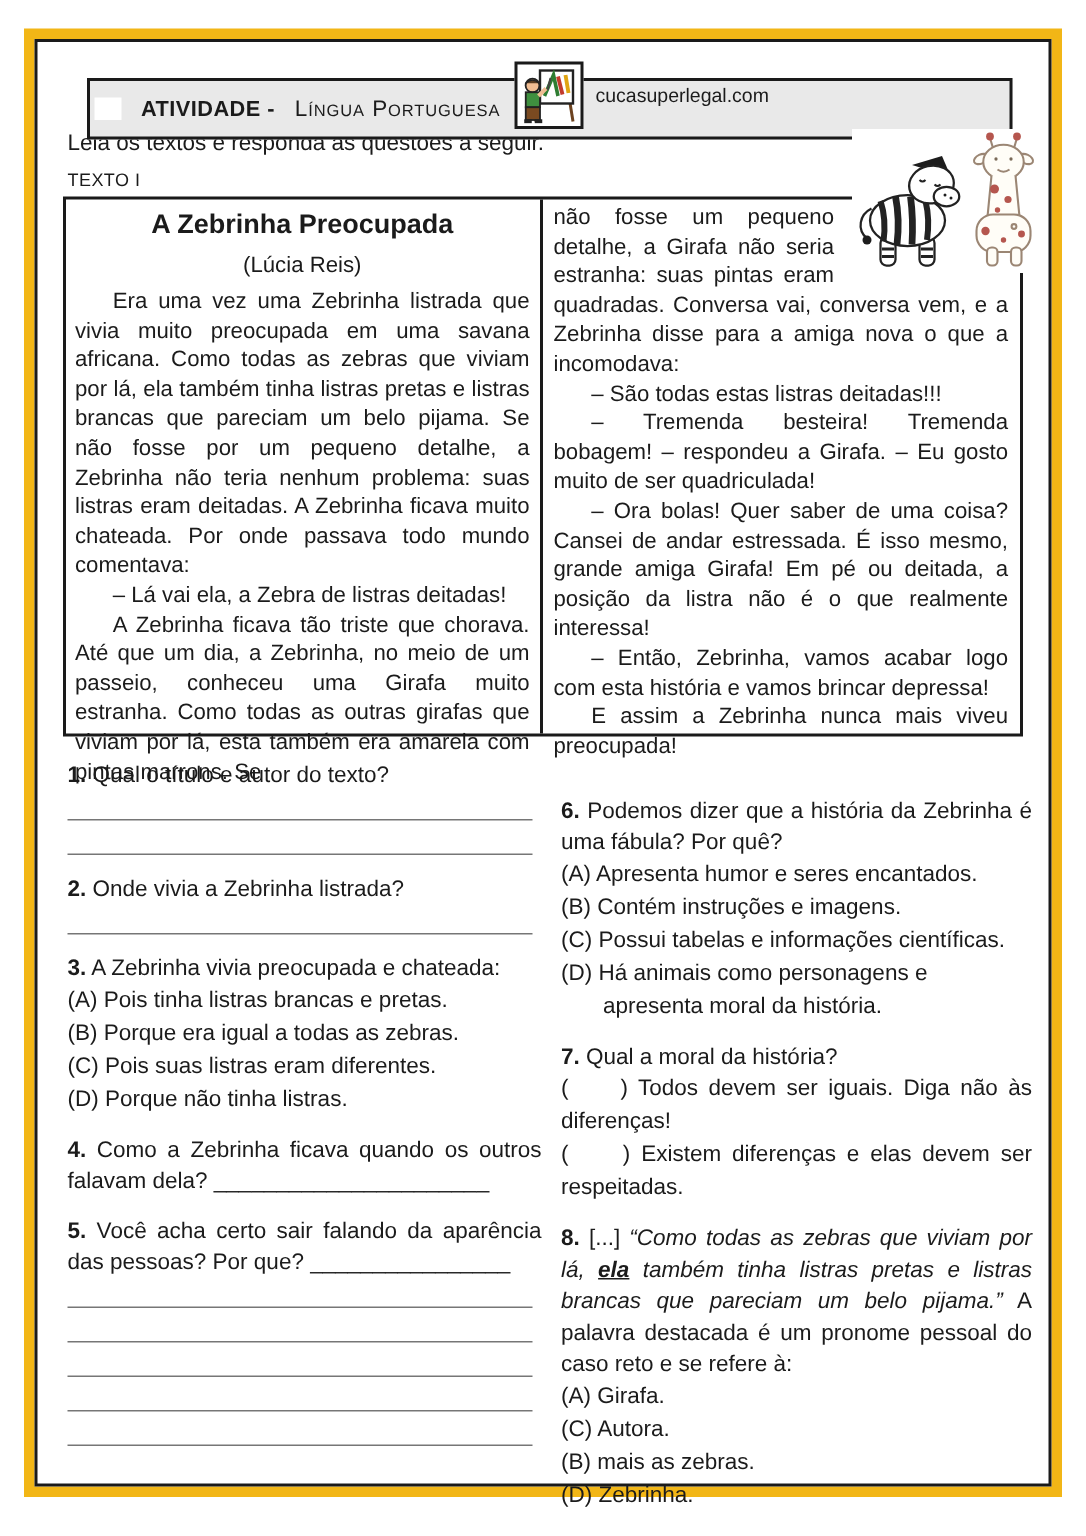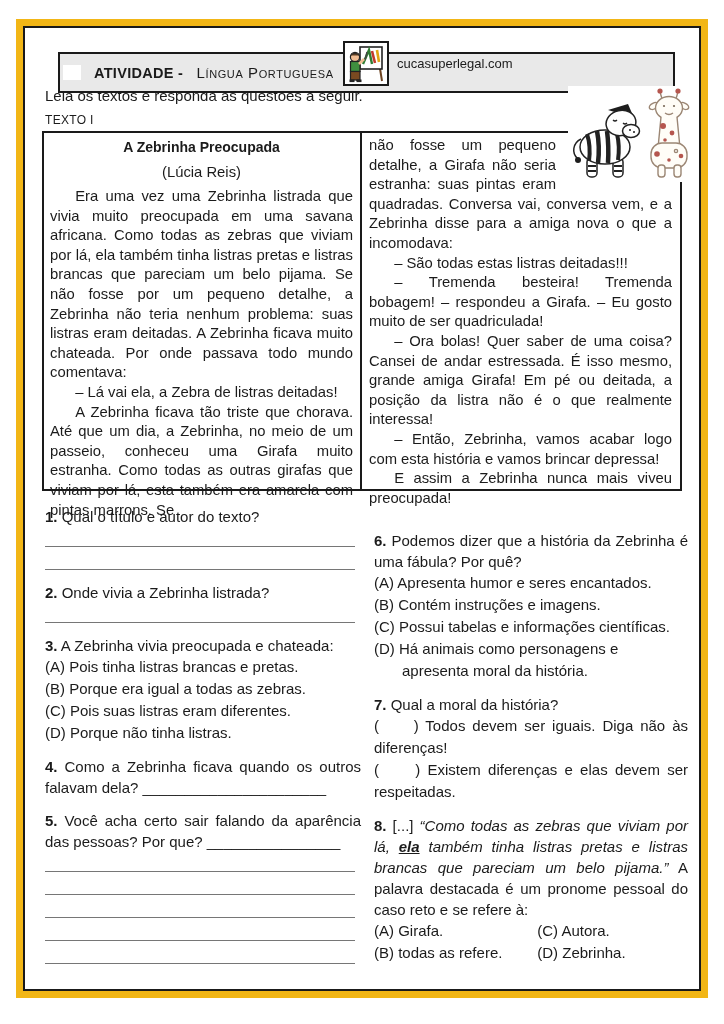--- a/index.html
+++ b/index.html
@@ -19,41 +19,41 @@
   .logo{position:absolute;left:343px;top:41px;width:46px;height:45px;background:#fff;
         border:2px solid #1a1a1a;box-sizing:border-box;z-index:3;
         display:flex;align-items:center;justify-content:center;}
   .instr{position:absolute;left:45px;top:87px;font-size:15px;}
   .texto{position:absolute;left:45px;top:113px;font-size:12px;letter-spacing:.3px;}
   
   .sbox{position:absolute;left:42px;top:131px;width:640px;height:360px;
         border:2px solid #1a1a1a;box-sizing:border-box;display:flex;z-index:1;background:#fff;}
   .scol-l{width:318px;border-right:2px solid #1a1a1a;box-sizing:border-box;padding:3px 7px 0 6px;}
   .scol-r{flex:1;padding:3px 8px 0 7px;}
-  .stitle{text-align:center;font-weight:bold;font-size:14px;margin:3px 0 0 0;}
+  .stitle{text-align:center;font-weight:bold;font-size:18px;margin:3px 0 0 0;}
   .sauthor{text-align:center;font-size:14.8px;margin:9px 0 7px 0;}
   .sp{font-size:14.8px;line-height:19.6px;text-align:justify;margin:0;}
   .sp.ind{text-indent:1.7em;}
   .illu-spacer{float:right;width:116px;height:40px;}
   
   .illu{position:absolute;left:568px;top:86px;width:122px;height:96px;background:#fff;z-index:3;}
   
   .qwrap{position:absolute;left:45px;top:506px;width:643px;display:flex;gap:13px;z-index:1;}
   .qcol{width:316px;}
   .qcol.right{width:314px;margin-top:24px;}
   .q{margin-bottom:12px;}
   .stem{font-size:15px;line-height:21px;text-align:justify;}
   .stem .b{font-weight:bold;}
   .stem .i{font-style:italic;}
   .stem .u{text-decoration:underline;font-weight:bold;font-style:italic;}
   .opt{font-size:15px;line-height:22px;text-align:justify;}
   .opt.hang{padding-left:28px;text-indent:-28px;text-align:left;}
   .blanks{margin-top:-3px;}
   .blank{height:22px;border-bottom:1.5px solid #767676;width:98%;}
-  .orow{display:flex;}
+  .orow{display:flex;flex-direction:column;}
   .ocell{font-size:15px;line-height:22px;}
   .ocell:first-child{width:52%;}
 </style>
 </head>
 <body>
 
 <div class="page">
 
   <div class="frame">
     <div class="frame-inner"></div>
@@ -212,20 +212,20 @@
           <div class="opt">(&nbsp;&nbsp;&nbsp;&nbsp;&nbsp;) Todos devem ser iguais. Diga não às diferenças!</div>
           <div class="opt">(&nbsp;&nbsp;&nbsp;&nbsp;&nbsp;) Existem diferenças e elas devem ser respeitadas.</div>
         </div>
         <div class="q">
           <div class="stem"><span class="b">8.</span><span> [...] </span><span class="i">“Como todas as zebras que viviam por lá, </span><span class="u">ela</span><span class="i"> também tinha listras pretas e listras brancas que pareciam um belo pijama.”</span><span> A palavra destacada é um pronome pessoal do caso reto e se refere à:</span></div>
           <div class="orow">
             <div class="ocell">(A) Girafa.</div>
             <div class="ocell">(C) Autora.</div>
           </div>
           <div class="orow">
-            <div class="ocell">(B) todas as refere.</div>
+            <div class="ocell">(B) mais as zebras.</div>
             <div class="ocell">(D) Zebrinha.</div>
           </div>
         </div>
       </div>
   </div>
 
 </div>
 
 </body></html>

